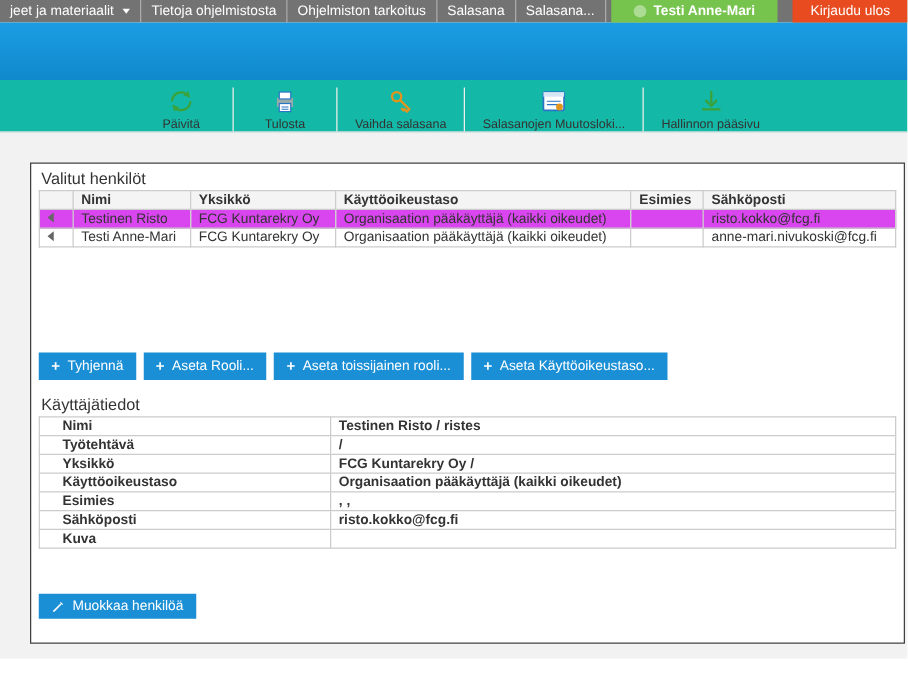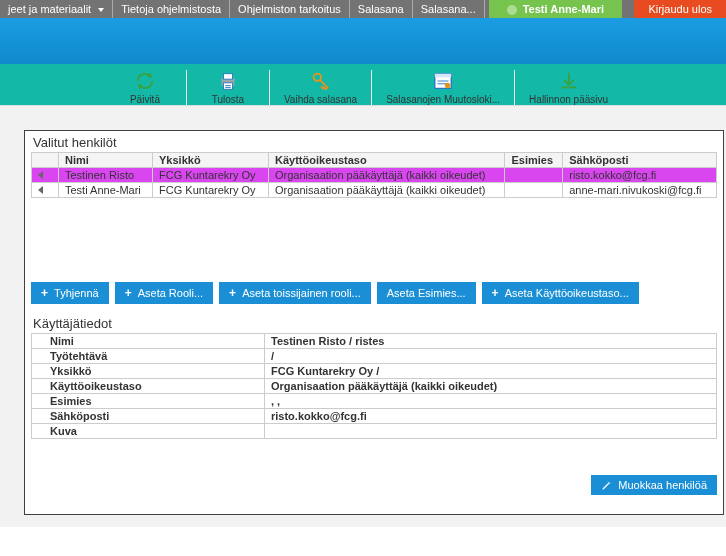--- a/index.html
+++ b/index.html
@@ -31,21 +31,21 @@
   .chev{display:inline-block;border-top:4px solid transparent;border-bottom:4px solid transparent;border-right:5px solid #666;}
   
   .actions{display:flex;gap:6px;margin:84px 0 12px;flex-wrap:nowrap;}
   .bluebtn{background:#1b8fd6;color:#fff;border:none;padding:4px 10px;font-size:11px;cursor:pointer;display:flex;align-items:center;white-space:nowrap;}
   .bluebtn .plus{font-weight:bold;margin-right:6px;font-size:12px;}
   
   table.details{width:100%;border-collapse:collapse;}
   table.details td{border:1px solid #ccc;font-size:11px;padding:1px 6px;}
   table.details td.key{width:208px;font-weight:bold;}
   table.details td.keypad{padding-left:18px;margin-top:12px;}
-  .footerbtn{display:flex;justify-content:flex-end;margin-top:36px;}
+  .footerbtn{display:flex;margin-top:36px;}
   svg{display:block;}
 </style>
 </head>
 <body>
 
 <div class="menubar">
   <div class="mitem">
     <span>jeet ja materiaalit</span>
     <span class="caret"></span>
   </div>
@@ -157,23 +157,20 @@
         </button>
       <button class="bluebtn">
           <span class="plus">+</span>
           <span>Aseta Rooli...</span>
         </button>
       <button class="bluebtn">
           <span class="plus">+</span>
           <span>Aseta toissijainen rooli...</span>
         </button>
       <button class="bluebtn">
-          <span>Aseta Esimies...</span>
-        </button>
-      <button class="bluebtn">
           <span class="plus">+</span>
           <span>Aseta Käyttöoikeustaso...</span>
         </button>
     </div>
 
     <div class="section-title">Käyttäjätiedot</div>
     <table class="details">
       <tbody>
           <tr>
             <td class="key" style="padding-left:18px;">Nimi</td>

